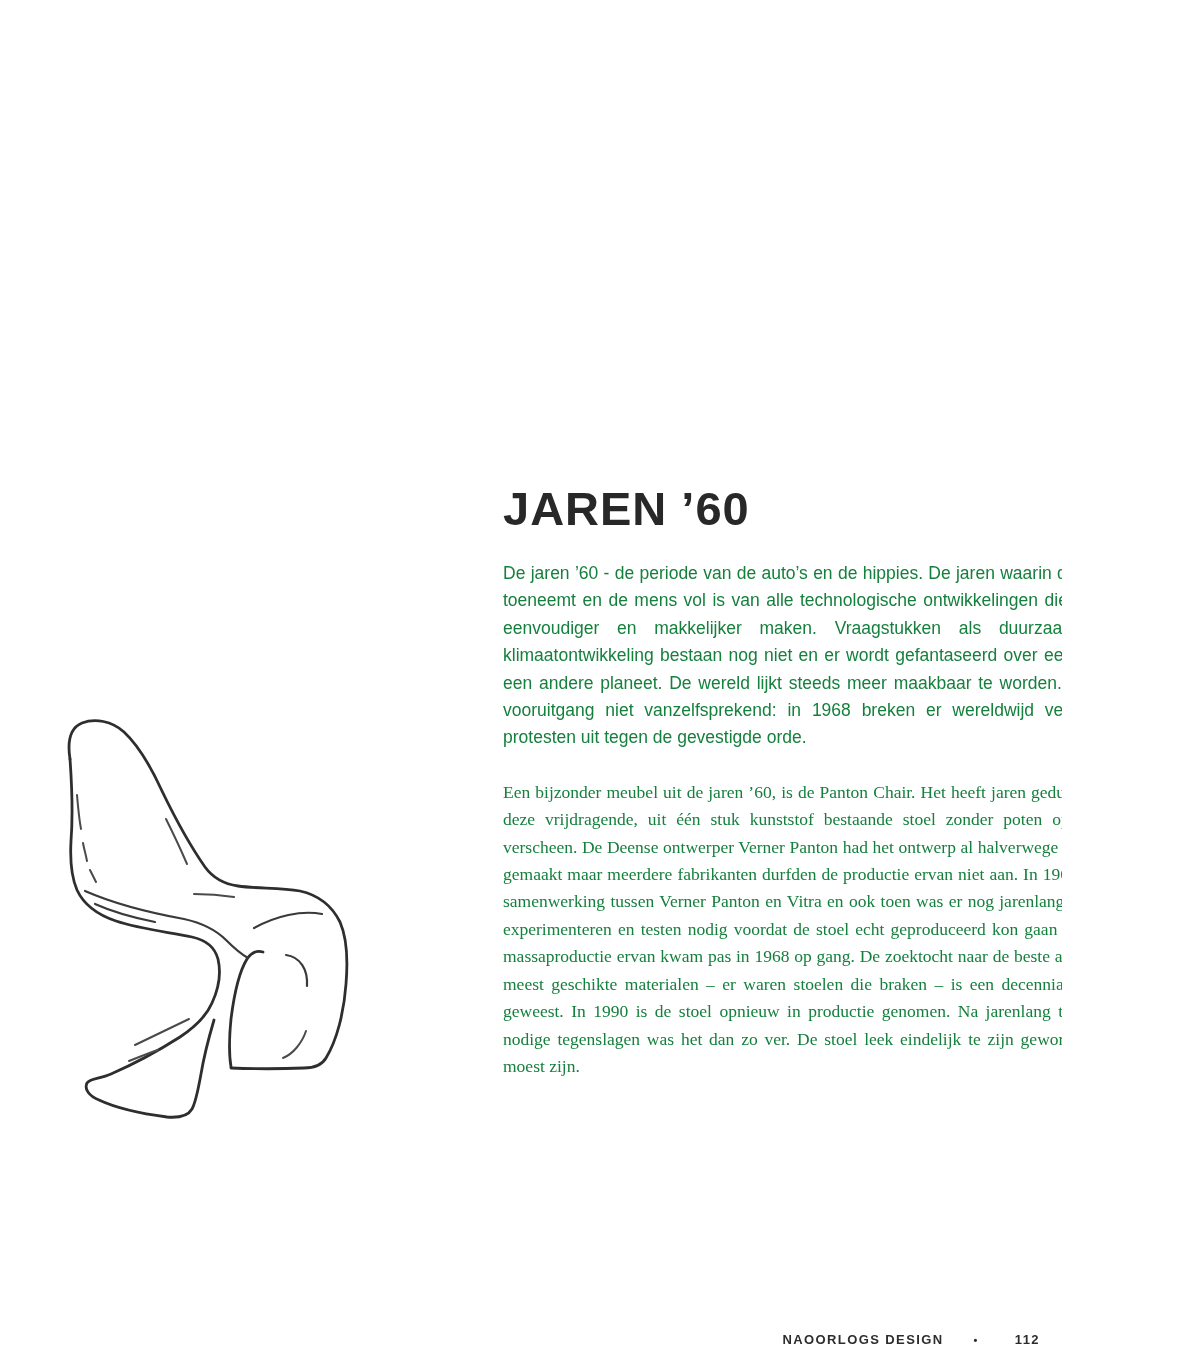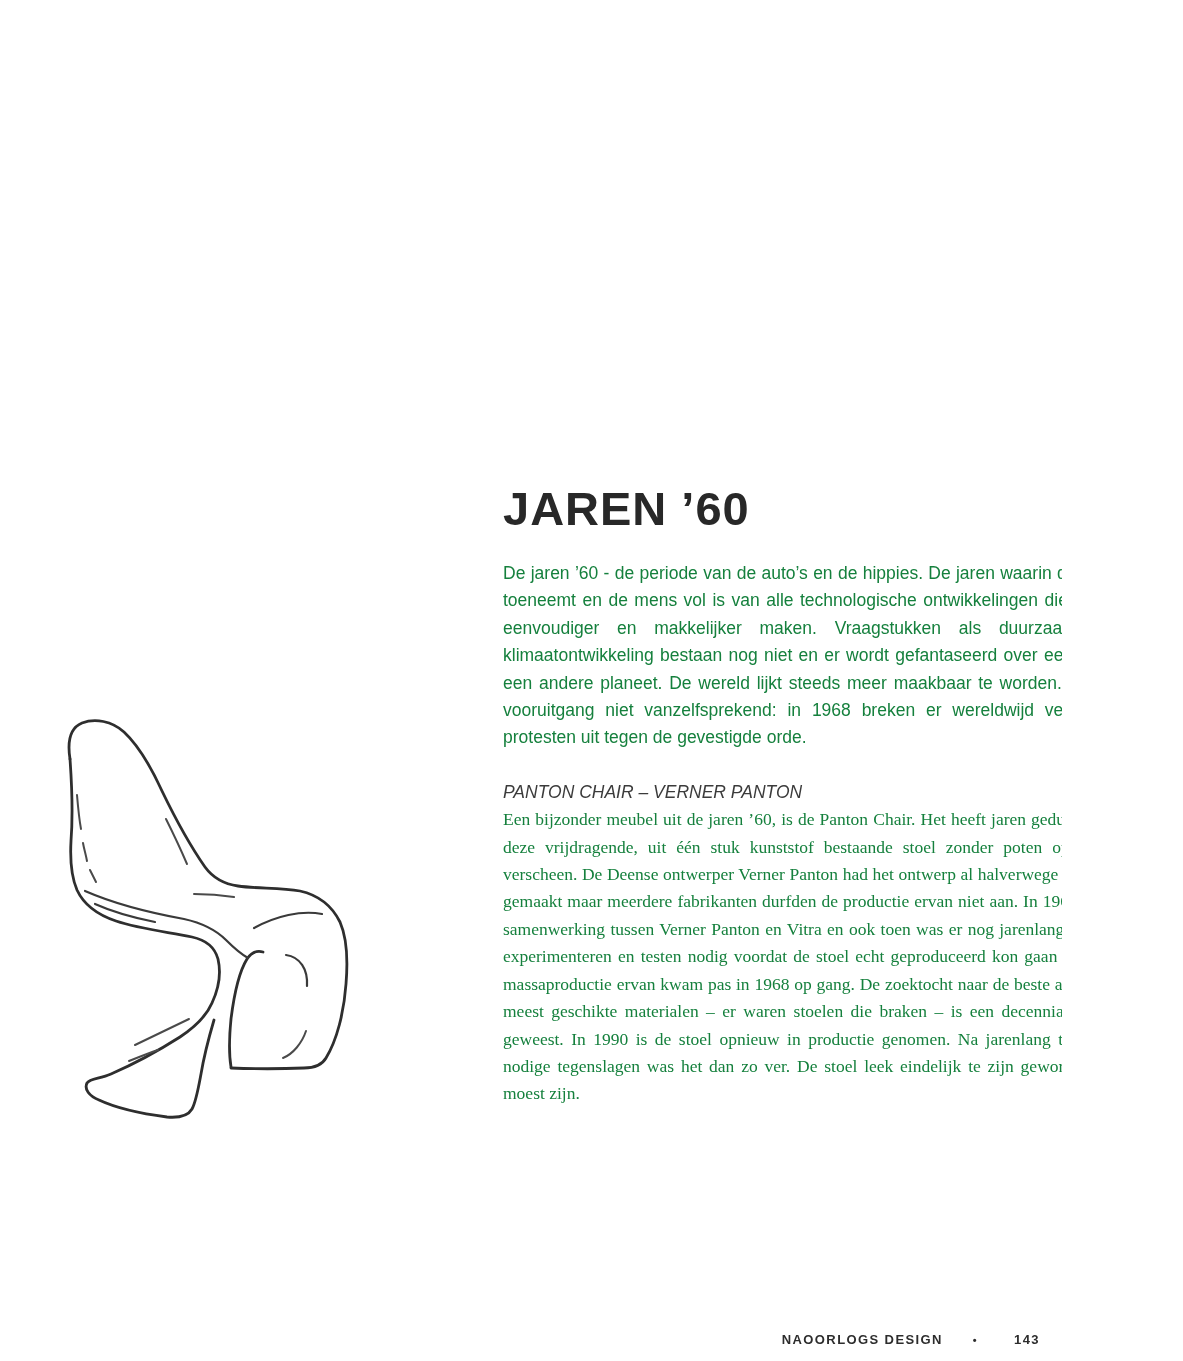--- a/index.html
+++ b/index.html
@@ -158,24 +158,23 @@
       <path class="accent" d="M 74 354 C 84 350, 94 346, 103 343"></path>
     </svg>
   </figure>
 
   <main class="text-column">
     <h1 class="page-title">JAREN ’60</h1>
 
     <p class="body-par">De jaren ’60 - de periode van de auto’s en de hippies. De jaren waarin de welvaart toeneemt en de mens vol is van alle technologische ontwikkelingen die het leven eenvoudiger en makkelijker maken. Vraagstukken als duurzaamheid en klimaatontwikkeling bestaan nog niet en er wordt gefantaseerd over een leven op een andere planeet. De wereld lijkt steeds meer maakbaar te worden. Toch blijkt vooruitgang niet vanzelfsprekend: in 1968 breken er wereldwijd verschillende protesten uit tegen de gevestigde orde.</p>
 
 
-    <h2 class="section-heading">PANTON CHAIR – VERNER PANTON</h2>
 
     <p class="body-par section-body">Een bijzonder meubel uit de jaren ’60, is de Panton Chair. Het heeft jaren geduurd voordat deze vrijdragende, uit één stuk kunststof bestaande stoel zonder poten op de markt verscheen. De Deense ontwerper Verner Panton had het ontwerp al halverwege de jaren ’50 gemaakt maar meerdere fabrikanten durfden de productie ervan niet aan. In 1963 begon de samenwerking tussen Verner Panton en Vitra en ook toen was er nog jarenlang onderzoek, experimenteren en testen nodig voordat de stoel echt geproduceerd kon gaan worden. De massaproductie ervan kwam pas in 1968 op gang. De zoektocht naar de beste afwerking en meest geschikte materialen – er waren stoelen die braken – is een decennialang proces geweest. In 1990 is de stoel opnieuw in productie genomen. Na jarenlang testen en de nodige tegenslagen was het dan zo ver. De stoel leek eindelijk te zijn geworden wat hij moest zijn.</p>
   </main>
 
   <footer class="page-footer">
     <span class="book-title">NAOORLOGS DESIGN</span>
     <span class="bullet">•</span>
-    <span class="page-number">143</span>
+    <span class="page-number">112</span>
   </footer>
 
 </div>
 
 </body></html>

